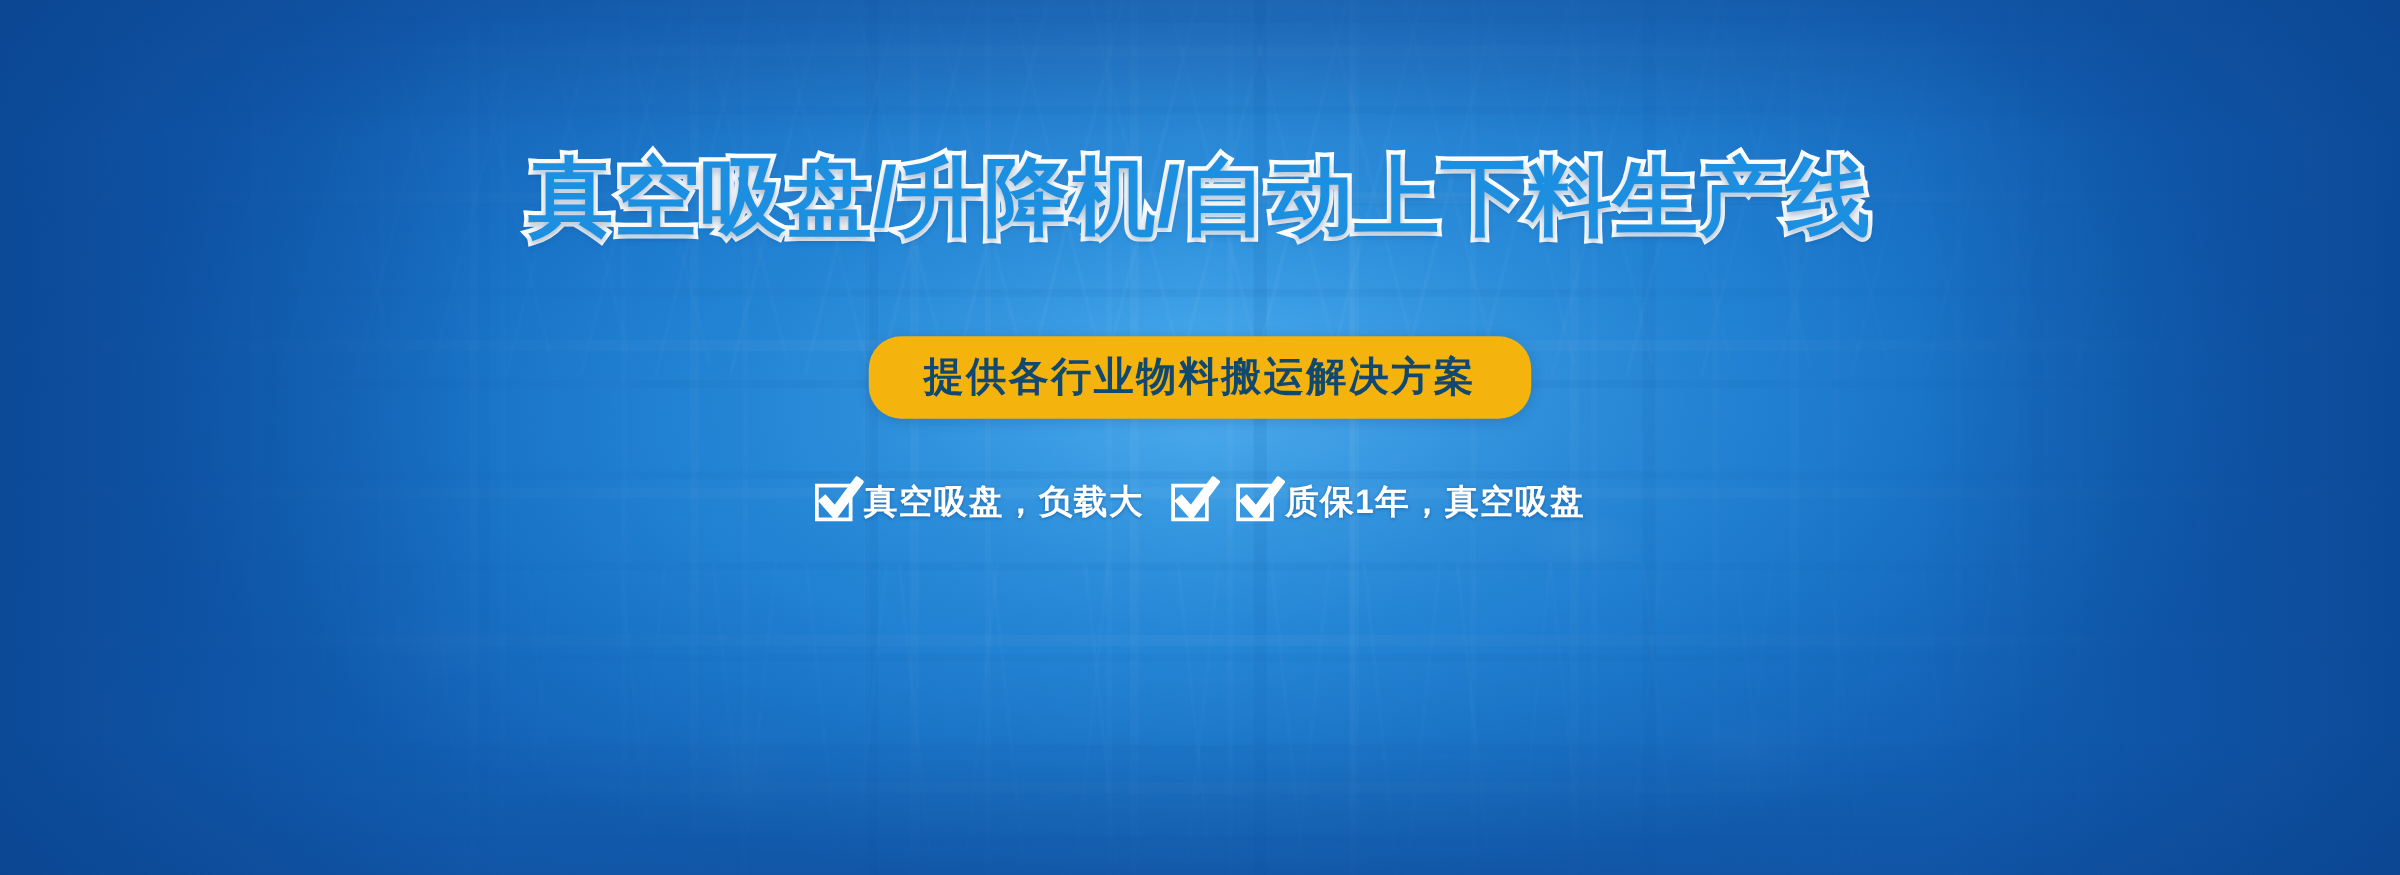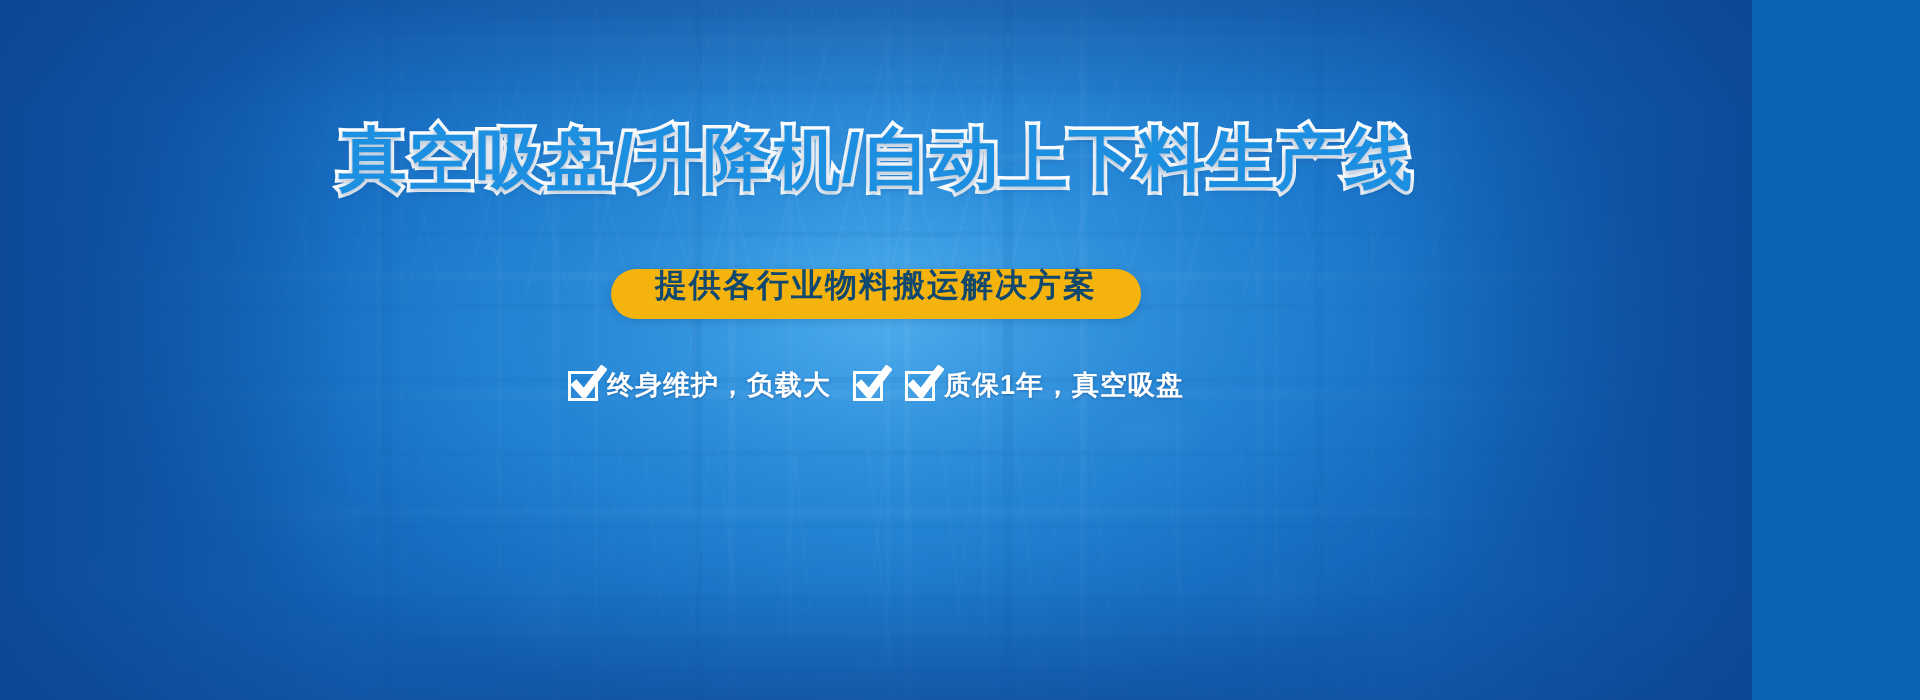--- a/index.html
+++ b/index.html
@@ -7,21 +7,21 @@
     margin: 0;
     padding: 0;
     background: #0d63b5;
   }
   body {
     font-family: "Liberation Sans", "DejaVu Sans", sans-serif;
   }
 
   .banner {
     position: relative;
-    width: 1752px;
+    width: 1920px;
     height: 700px;
     overflow: hidden;
     background: #4c1d95;
   }
 
   
   .bg-photo {
     position: absolute;
     inset: 0;
     background:
@@ -149,21 +149,21 @@
   }
 
   .subtitle-pill {
     margin-top: 28px;
     background: #f5b30d;
     color: #11486f;
     font-size: 32px;
     font-weight: bold;
     letter-spacing: 2px;
     line-height: 1;
-    padding: 0 44px 18px;
+    padding: 16px 44px 18px;
     border-radius: 26px;
     white-space: nowrap;
     box-shadow: 0 2px 10px rgba(10,60,120,.25);
   }
 
   .features {
     margin-top: 52px;
     display: flex;
     align-items: center;
     gap: 22px;
@@ -224,21 +224,21 @@
     <div class="subtitle-pill">提供各行业物料搬运解决方案</div>
 
     <div class="features">
 
       <div class="feature">
         <span class="check-box">
           <svg viewBox="0 0 40 40" aria-hidden="true">
             <path d="M9 20 L17 29 L35 5" fill="none" stroke="#ffffff" stroke-width="8" stroke-linecap="square" stroke-linejoin="miter"></path>
           </svg>
         </span>
-        <span class="feature-text">终身维护，负载大</span>
+        <span class="feature-text">真空吸盘，负载大</span>
       </div>
 
       <div class="feature">
         <span class="check-box">
           <svg viewBox="0 0 40 40" aria-hidden="true">
             <path d="M9 20 L17 29 L35 5" fill="none" stroke="#ffffff" stroke-width="8" stroke-linecap="square" stroke-linejoin="miter"></path>
           </svg>
         </span>
       </div>
 

